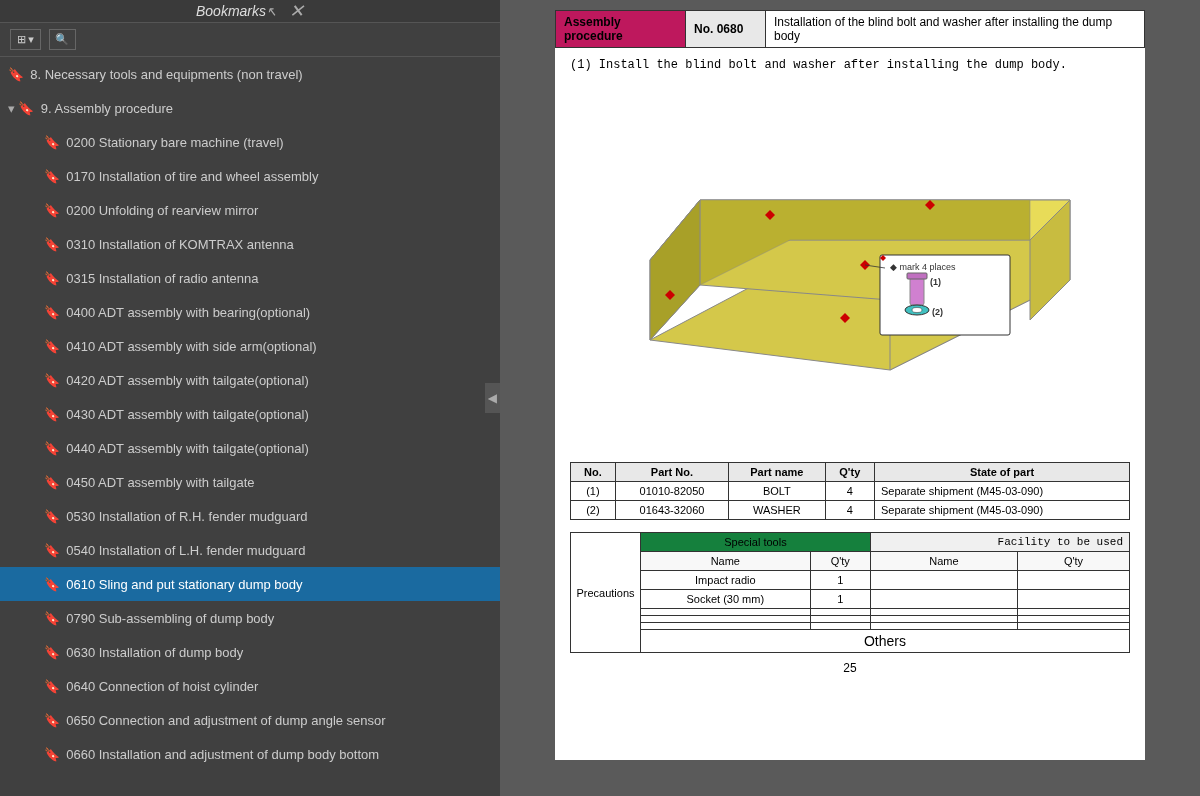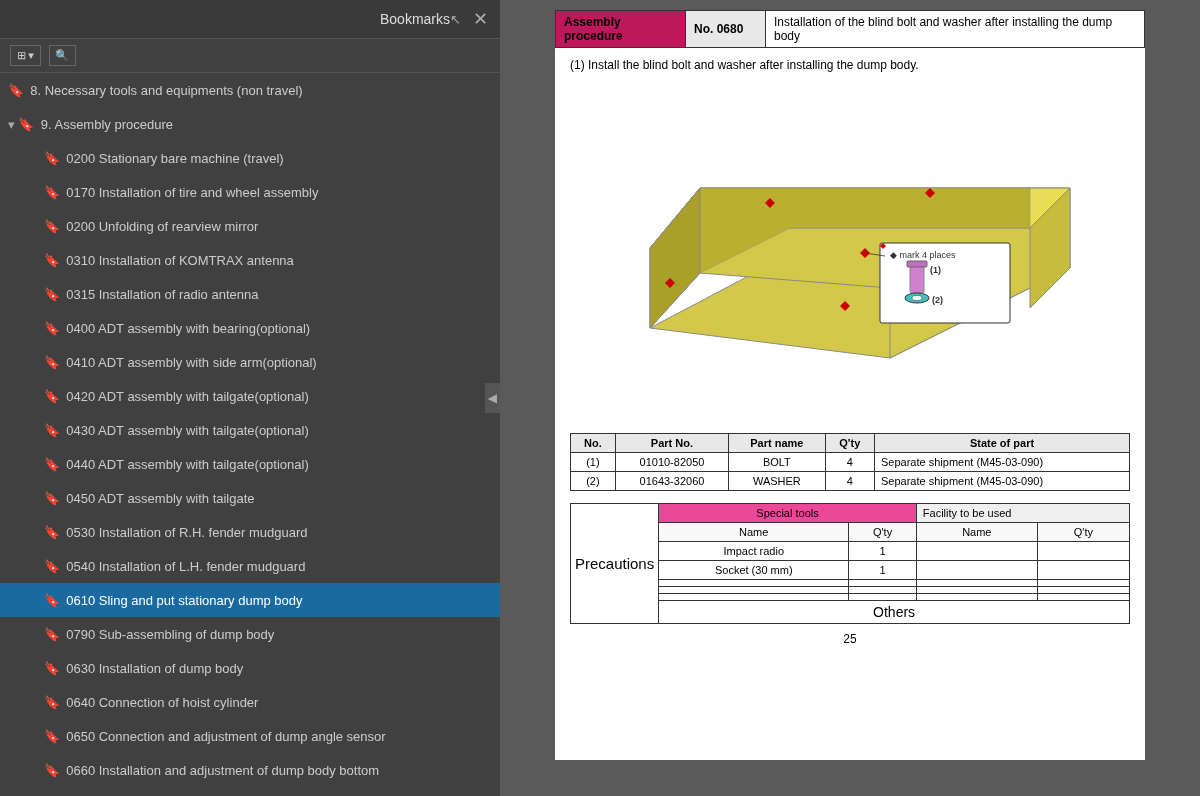--- a/index.html
+++ b/index.html
@@ -18,25 +18,26 @@
       min-width: 500px;
       background: #404040;
       display: flex;
       flex-direction: column;
       height: 796px;
       position: relative;
     }
 
     #bookmarks-header {
       background: #3a3a3a;
-      padding: 10px 12px;
+      padding: 2px 12px;
       display: flex;
       align-items: center;
-      justify-content: flex-end;
+      justify-content: center;
       border-bottom: 1px solid #555;
+      font-style: italic;
     }
 
     #bookmarks-title {
       color: #ddd;
       font-size: 14px;
       font-weight: normal;
     }
 
     #close-btn {
       color: #aaa;
@@ -162,38 +163,39 @@
     .header-desc {
       font-size: 11px;
     }
 
     #doc-content {
       padding: 10px 15px;
     }
 
     .doc-instruction {
       font-size: 12px;
-      margin-bottom: 11px;
+      margin-bottom: 23px;
+      font-family: Liberation Mono, monospace;
     }
 
     
     #diagram-area {
       width: 100%;
       height: 340px;
       display: flex;
       align-items: center;
       justify-content: center;
       position: relative;
     }
 
     
     #parts-table {
       width: 100%;
       border-collapse: collapse;
-      margin-top: 10px;
+      margin-top: 27px;
       font-size: 11px;
     }
 
     #parts-table th, #parts-table td {
       border: 1px solid #333;
       padding: 3px 6px;
       text-align: center;
     }
 
     #parts-table th {
@@ -436,23 +438,23 @@
             <td>WASHER</td>
             <td>4</td>
             <td class="left">Separate shipment (M45-03-090)</td>
           </tr>
         </tbody>
       </table>
 
       <table id="tools-table" style="margin-top:12px;">
         <tbody>
           <tr>
-            <td rowspan="8" style="width:70px;border:1px solid #333;font-size:15px;padding:4px;">Precautions</td>
-            <td colspan="2" style="border:1px solid #333;text-align:center;font-size:11px;background:#ec4899;">Special tools</td>
-            <td colspan="2" style="border:1px solid #333;text-align:left;font-size:11px;background:#f0f0f0;">Facility to be used</td>
+            <td rowspan="8" style="width:70px;border:1px solid #333;font-size:11px;padding:4px;">Precautions</td>
+            <td colspan="2" style="border:1px solid #333;text-align:center;font-size:11px;background:#15803d;">Special tools</td>
+            <td colspan="2" style="border:1px solid #333;text-align:right;font-size:11px;background:#f0f0f0;font-family:Liberation Mono, monospace;">Facility to be used</td>
           </tr>
           <tr>
             <td style="border:1px solid #333;font-size:11px;background:#f8f8f8;padding:3px 6px;">Name</td>
             <td style="border:1px solid #333;font-size:11px;background:#f8f8f8;padding:3px 6px;text-align:center;">Q'ty</td>
             <td style="border:1px solid #333;font-size:11px;background:#f8f8f8;padding:3px 6px;">Name</td>
             <td style="border:1px solid #333;font-size:11px;background:#f8f8f8;padding:3px 6px;text-align:center;">Q'ty</td>
           </tr>
           <tr>
             <td style="border:1px solid #333;font-size:11px;padding:3px 6px;">Impact radio</td>
             <td style="border:1px solid #333;font-size:11px;padding:3px 6px;text-align:center;">1</td>

